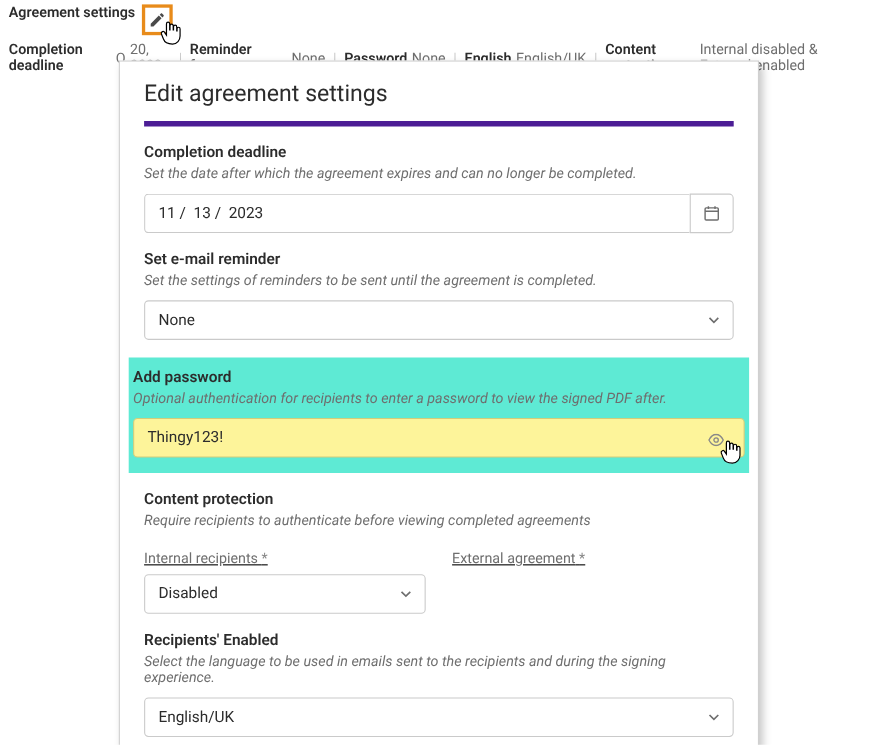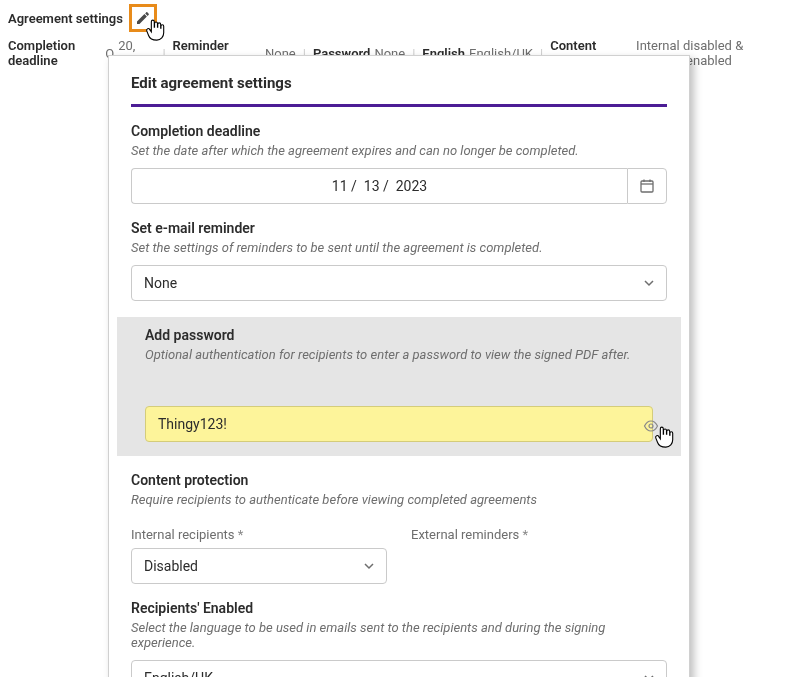--- a/index.html
+++ b/index.html
@@ -1,48 +1,48 @@
 <!DOCTYPE html>
 <html><head>
   <meta charset="utf-8">
   <style>
     * { box-sizing: border-box; margin: 0; padding: 0; font-family: -apple-system, BlinkMacSystemFont, 'Segoe UI', Roboto, sans-serif; }
     body { background: #fff; width: 799px; height: 677px; position: relative; overflow: hidden; }
     
-    .header-row { display: flex; align-items: center; gap: 6px; padding: 4px 8px; font-size: 13px; }
+    .header-row { display: flex; align-items: flex-start; gap: 6px; padding: 4px 8px; font-size: 13px; }
     .header-title { font-weight: 600; color: #2c2c2c; }
     .edit-btn { width: 28px; height: 28px; background: #fff; border: 3px solid #e88b1a; display: flex; align-items: center; justify-content: center; cursor: pointer; position: relative; }
     .pencil-svg { width: 16px; height: 16px; }
     .cursor-overlay { position: absolute; top: 10px; left: 12px; pointer-events: none; }
     
     .summary-row { display: flex; align-items: center; gap: 4px; padding: 2px 8px 6px; font-size: 13px; color: #6e6e6e; }
     .summary-row .label { font-weight: 600; color: #2c2c2c; }
     .summary-row .sep { color: #ccc; margin: 0 3px; }
     
     .dialog { position: absolute; top: 55px; left: 108px; width: 582px; background: #fff; border: 1px solid #d0d0d0; box-shadow: 4px 4px 8px rgba(0,0,0,0.25); padding: 18px 22px; }
-    .dialog-title { font-size: 15px; font-weight: 700; color: #2c2c2c; padding-bottom: 12px; border-bottom: 3px solid #4c1d95; }
+    .dialog-title { font-size: 21px; font-weight: 400; color: #2c2c2c; padding-bottom: 12px; border-bottom: 5px solid #4c1d95; }
     
     .section { margin-top: 16px; }
     .section-label { font-size: 14px; font-weight: 600; color: #2c2c2c; margin-bottom: 4px; }
     .section-desc { font-size: 13px; color: #6e6e6e; margin-bottom: 10px; font-style: italic; }
     
     .date-wrap { display: flex; }
-    .date-input { flex: 1; height: 36px; border: 1px solid #cacaca; border-right: none; padding: 0 12px; font-size: 14px; color: #2c2c2c; border-radius: 4px 0 0 4px; text-align: center; }
+    .date-input { flex: 1; height: 36px; border: 1px solid #cacaca; border-right: none; padding: 0 12px; font-size: 14px; color: #2c2c2c; border-radius: 4px 0 0 4px; }
     .cal-btn { width: 40px; height: 36px; border: 1px solid #cacaca; background: #fff; display: flex; align-items: center; justify-content: center; cursor: pointer; border-radius: 0 4px 4px 0; }
     
     .select { width: 100%; height: 36px; border: 1px solid #cacaca; border-radius: 4px; padding: 0 12px; font-size: 14px; color: #2c2c2c; background: #fff; appearance: none; position: relative; }
     .select-wrap { position: relative; }
     .select-wrap .chev { position: absolute; right: 12px; top: 50%; transform: translateY(-50%); pointer-events: none; }
     
-    .highlight { background: #e5e5e5; padding: 10px 28px 14px; margin-left: -14px; margin-right: -14px; position: relative; }
-    .pw-input { width: 100%; height: 36px; border: 1px solid #d4cc7a; border-radius: 4px; padding: 0 12px; font-size: 14px; color: #2c2c2c; background: #fdf49a; margin-top: 34px; }
+    .highlight { background: #5eead4; padding: 10px 4px 14px; margin-left: -14px; margin-right: -14px; position: relative; }
+    .pw-input { width: 100%; height: 36px; border: 1px solid #d4cc7a; border-radius: 4px; padding: 0 12px; font-size: 14px; color: #2c2c2c; background: #fdf49a; }
     .pw-cursor { position: absolute; right: 6px; bottom: 6px; pointer-events: none; }
     .pw-eye { position: absolute; right: 22px; bottom: 24px; color: #888; pointer-events: none; }
     
-    .two-col { display: flex; gap: 24px; margin-top: 20px; }
+    .two-col { display: flex; gap: 24px; margin-top: 20px; text-decoration: underline; }
     .col { flex: 1; }
     .col-label { font-size: 13px; color: #6e6e6e; margin-bottom: 6px; }
     .req { color: #888; }
     
     .divider { height: 1px; background: #e8e8e8; margin-top: 20px; }
     
     .hand-cursor { width: 22px; height: 26px; }
   </style>
 </head>
 <body>
@@ -127,21 +127,21 @@
       <div class="col">
         <div class="col-label"><span>Internal recipients</span> <span class="req">*</span></div>
         <div class="select-wrap">
           <select class="select"><option>Disabled</option></select>
           <svg class="chev" width="12" height="12" viewBox="0 0 12 12">
               <path d="M2 4l4 4 4-4" fill="none" stroke="#6e6e6e" stroke-width="1.5"></path>
             </svg>
         </div>
       </div>
       <div class="col">
-        <div class="col-label"><span>External reminders</span> <span class="req">*</span></div>
+        <div class="col-label"><span>External agreement</span> <span class="req">*</span></div>
       </div>
     </div>
   </div>
 
   <div class="section">
     <div class="section-label">Recipients' Enabled</div>
     <div class="section-desc">Select the language to be used in emails sent to the recipients and during the signing experience.</div>
     <div class="select-wrap">
       <select class="select"><option>English/UK</option></select>
       <svg class="chev" width="12" height="12" viewBox="0 0 12 12">

